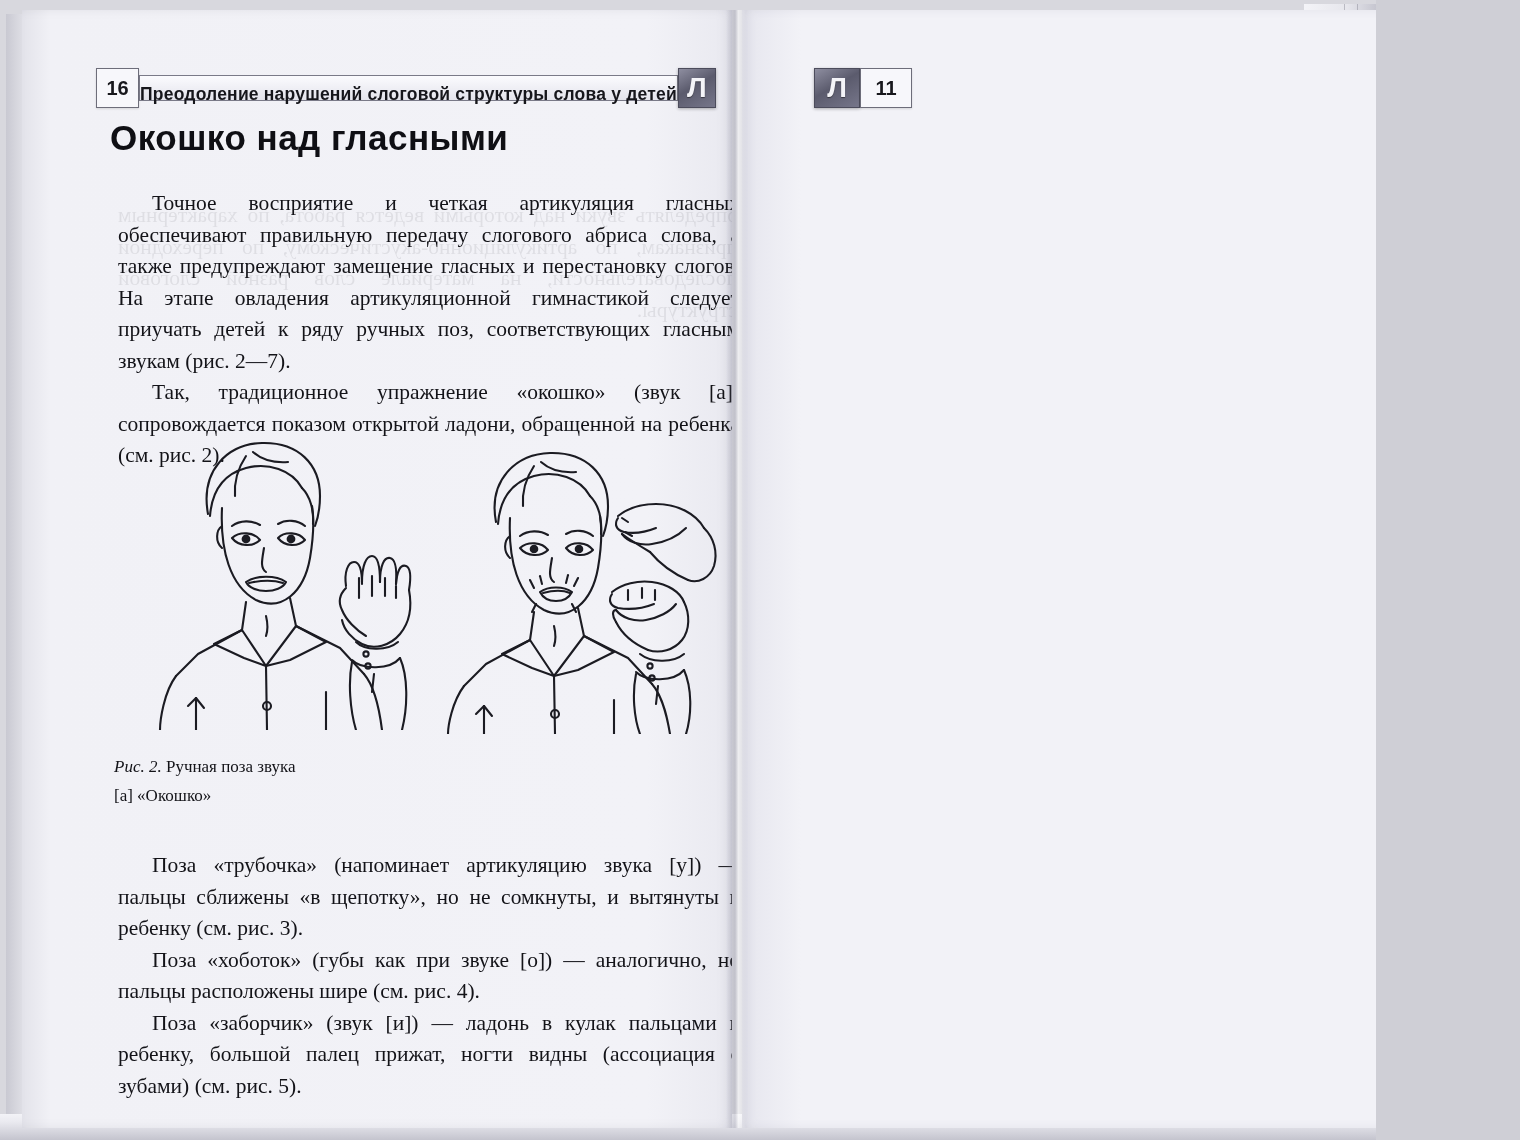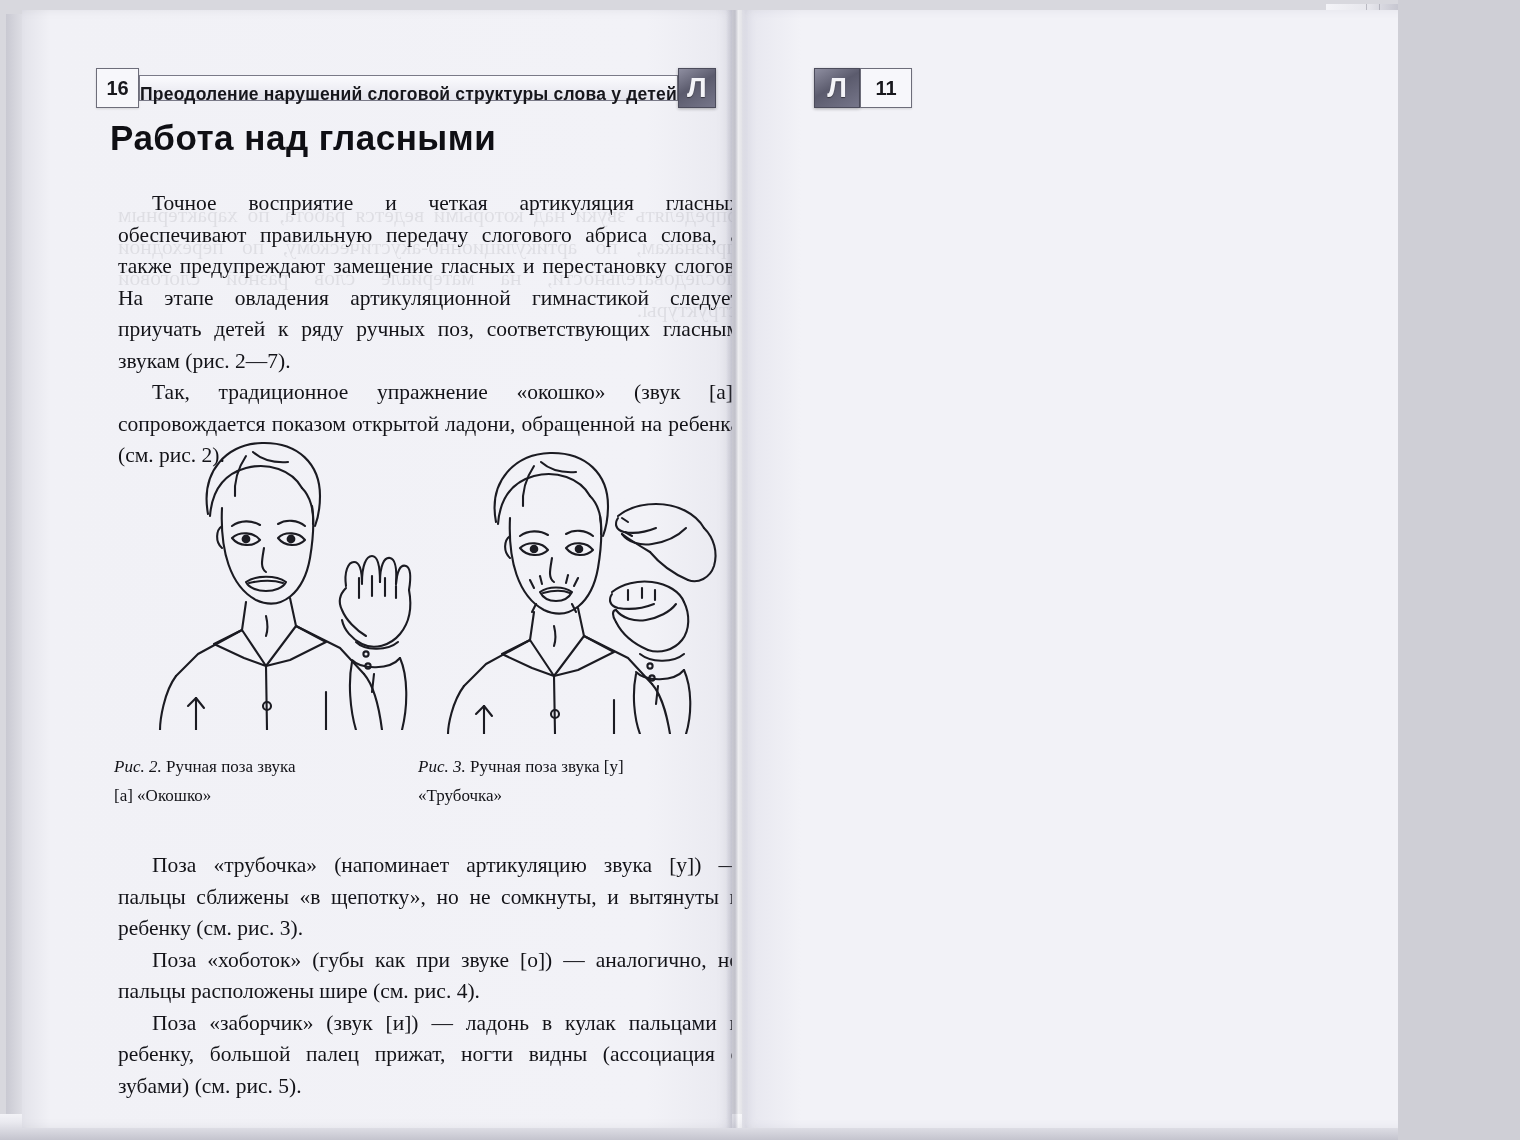--- a/index.html
+++ b/index.html
@@ -17,21 +17,20 @@
   }
 
   
   .book-photo {
     position: absolute;
     inset: 0;
     width: 1376px;
     height: 1140px;
     background: #d8d8de;
     overflow: hidden;
-    padding-left: 22px;
   }
 
   
   .page-edge-left {
     position: absolute;
     left: 6px;  top: 14px;
     width: 60px; height: 1120px;
     background: linear-gradient(90deg,#c9c9d2 0%, #e4e4ea 35%, #f2f2f6 100%);
   }
   .page-edge-right {
@@ -231,21 +230,21 @@
     <div class="runhead left">
       <div class="pagenum-box">16</div>
       <div class="runhead-bar">
         <span class="runhead-title">Преодоление нарушений слоговой структуры слова у детей</span>
       </div>
       <div class="logo-box">
         <span class="logo-glyph">Л</span>
       </div>
     </div>
 
-    <div class="section-title">Работа над гласными</div>
+    <div class="section-title">Окошко над гласными</div>
 
     <div class="showthrough" id="st-left">
       определять звуки над которыми ведется работа, по характерным признакам, по артикуляционно-акустическому, по переходной последовательности, на материале слов разной слоговой структуры.
     </div>
 
     <div class="textblock" id="left-top-text">
       <p>Точное восприятие и четкая артикуляция гласных обеспечивают правильную передачу слогового абриса слова, а также предупреждают замещение гласных и перестановку слогов. На этапе овладения артикуляционной гимнастикой следует приучать детей к ряду ручных поз, соответствующих гласным звукам (рис. 2—7).</p>
       <p>Так, традиционное упражнение «окошко» (звук [а]) сопровождается показом открытой ладони, обращенной на ребенка (см. рис. 2).</p>
     </div>
 
@@ -390,25 +389,20 @@
         <path d="M198 212 C208 220 230 222 242 212"></path>
         <path d="M194 230 C204 240 232 240 242 228"></path>
         <circle cx="208" cy="224" r="2.6"></circle>
         <circle cx="210" cy="236" r="2.6"></circle>
         <path d="M194 232 C190 252 192 276 198 292"></path>
         <path d="M242 228 C250 246 250 272 244 292"></path>
         <path d="M216 244 L214 262"></path>
       </svg>
     </div>
 
-    <div class="fig-caption" id="fig3-cap">
-      <i>Рис. 3.</i>
-      <span>Ручная поза звука [у]</span><br>
-      <span>«Трубочка»</span>
-    </div>
 
     <div class="textblock" id="left-bottom-text">
       <p>Поза «трубочка» (напоминает артикуляцию звука [у]) — пальцы сближены «в щепотку», но не сомкнуты, и вытянуты к ребенку (см. рис. 3).</p>
       <p>Поза «хоботок» (губы как при звуке [о]) — аналогично, но пальцы расположены шире (см. рис. 4).</p>
       <p>Поза «заборчик» (звук [и]) — ладонь в кулак пальцами к ребенку, большой палец прижат, ногти видны (ассоциация с зубами) (см. рис. 5).</p>
     </div>
   </div>
 
   <div class="page page-right">
 

